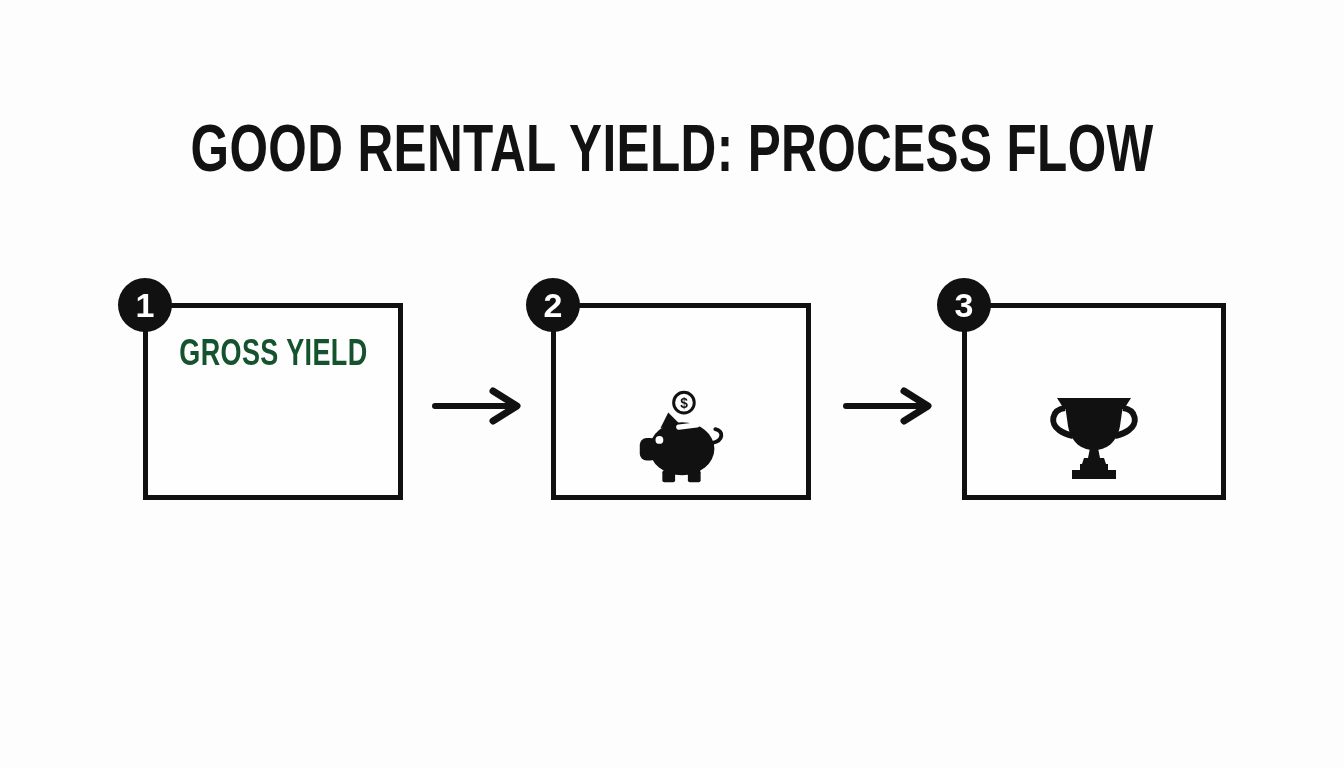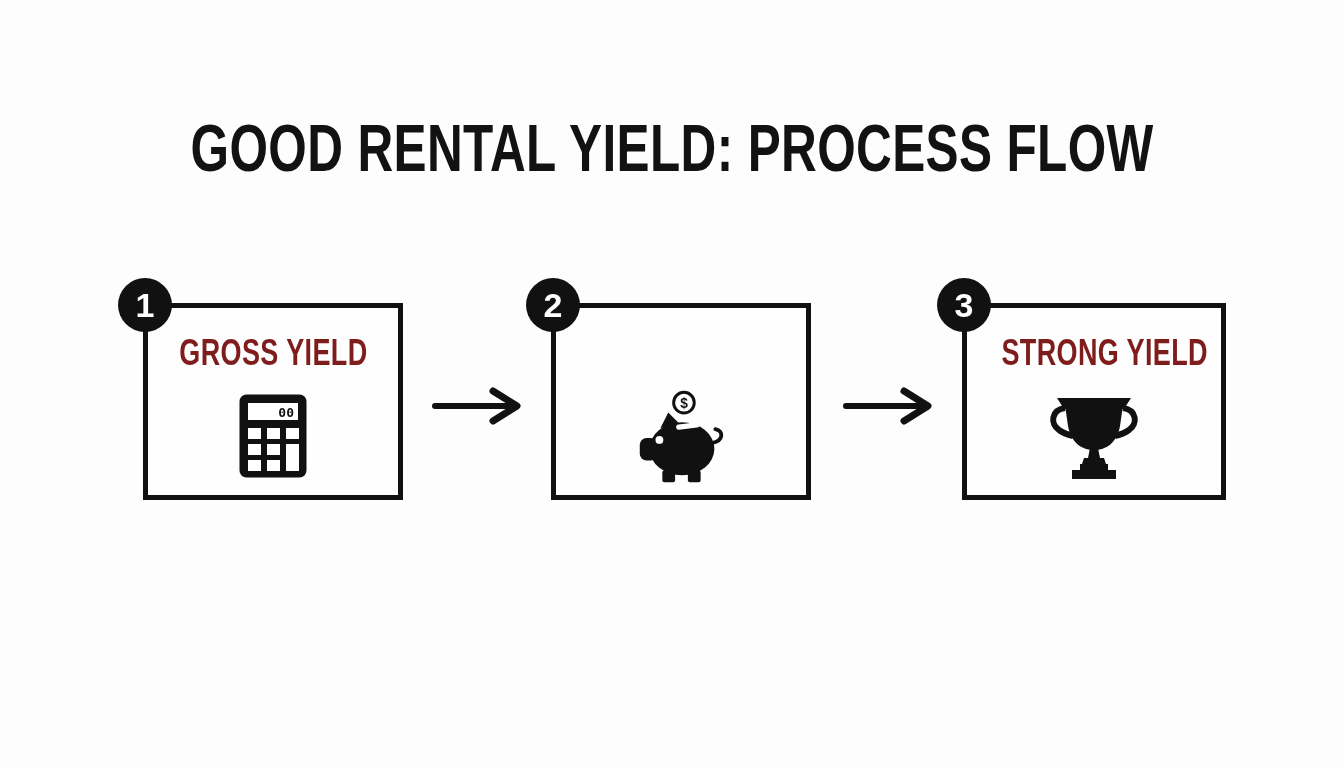--- a/index.html
+++ b/index.html
@@ -60,21 +60,21 @@
   }
   .step-label {
     position: absolute;
     top: 27px;
     left: 0;
     width: 100%;
     text-align: right;
     font-size: 36px;
     line-height: 36px;
     font-weight: 700;
-    color: #7f1d1d;
+    color: #14532d;
     white-space: nowrap;
   }
   .icon-wrap {
     position: absolute;
     left: 0;
     width: 100%;
     display: flex;
     justify-content: center;
   }
   .iw-calc   { top: 85px; }
@@ -97,35 +97,20 @@
   <div class="title">
     <span class="squeeze">GOOD RENTAL YIELD: PROCESS FLOW</span>
   </div>
 
   <div class="step-box box-1">
     <div class="badge">
       <span>1</span>
     </div>
     <div class="step-label">
       <span class="squeeze">GROSS YIELD</span>
-    </div>
-    <div class="icon-wrap iw-calc">
-      <svg width="70" height="86" viewBox="0 0 70 86">
-        <rect x="1.5" y="1.5" width="67" height="83" rx="7" fill="#111"></rect>
-        <rect x="10" y="10" width="50" height="17" fill="#fff"></rect>
-        <text x="56" y="23.5" text-anchor="end" font-size="13" font-weight="bold" fill="#111" font-family="DejaVu Sans Mono, monospace">00</text>
-        <rect x="10" y="35" width="13" height="11" fill="#fff"></rect>
-        <rect x="29" y="35" width="13" height="11" fill="#fff"></rect>
-        <rect x="48" y="35" width="13" height="11" fill="#fff"></rect>
-        <rect x="10" y="51" width="13" height="11" fill="#fff"></rect>
-        <rect x="29" y="51" width="13" height="11" fill="#fff"></rect>
-        <rect x="10" y="67" width="13" height="11" fill="#fff"></rect>
-        <rect x="29" y="67" width="13" height="11" fill="#fff"></rect>
-        <rect x="48" y="51" width="13" height="27" fill="#fff"></rect>
-      </svg>
     </div>
   </div>
 
   <div class="arrow arrow-1">
     <svg width="92" height="44" viewBox="0 0 92 44">
       <path d="M5 22 H78" stroke="#111" stroke-width="6" stroke-linecap="round"></path>
       <path d="M63 7 L87 22 L63 37" stroke="#111" stroke-width="7" fill="none" stroke-linecap="round" stroke-linejoin="round"></path>
     </svg>
   </div>
 
@@ -153,23 +138,20 @@
     <svg width="92" height="44" viewBox="0 0 92 44">
       <path d="M5 22 H78" stroke="#111" stroke-width="6" stroke-linecap="round"></path>
       <path d="M63 7 L87 22 L63 37" stroke="#111" stroke-width="7" fill="none" stroke-linecap="round" stroke-linejoin="round"></path>
     </svg>
   </div>
 
   <div class="step-box box-3">
     <div class="badge">
       <span>3</span>
     </div>
-    <div class="step-label">
-      <span class="squeeze">STRONG YIELD</span>
-    </div>
     <div class="icon-wrap iw-trophy">
       <svg width="100" height="84" viewBox="0 0 100 84">
         <polygon points="13,2 87,2 80,13 20,13" fill="#111"></polygon>
         <path d="M21 9 L79 9 L76 30 C73 47 62 54 50 54 C38 54 27 47 24 30 Z" fill="#111"></path>
         <path d="M21 12 C7 14 6 28 15 34 C19 37 25 39 29 40" stroke="#111" stroke-width="6" fill="none"></path>
         <path d="M79 12 C93 14 94 28 85 34 C81 37 75 39 71 40" stroke="#111" stroke-width="6" fill="none"></path>
         <polygon points="46,52 54,52 56,62 44,62" fill="#111"></polygon>
         <polygon points="40,62 60,62 62,68 38,68" fill="#111"></polygon>
         <rect x="36" y="68" width="28" height="6" fill="#111"></rect>
         <rect x="28" y="74" width="44" height="9" fill="#111"></rect>

